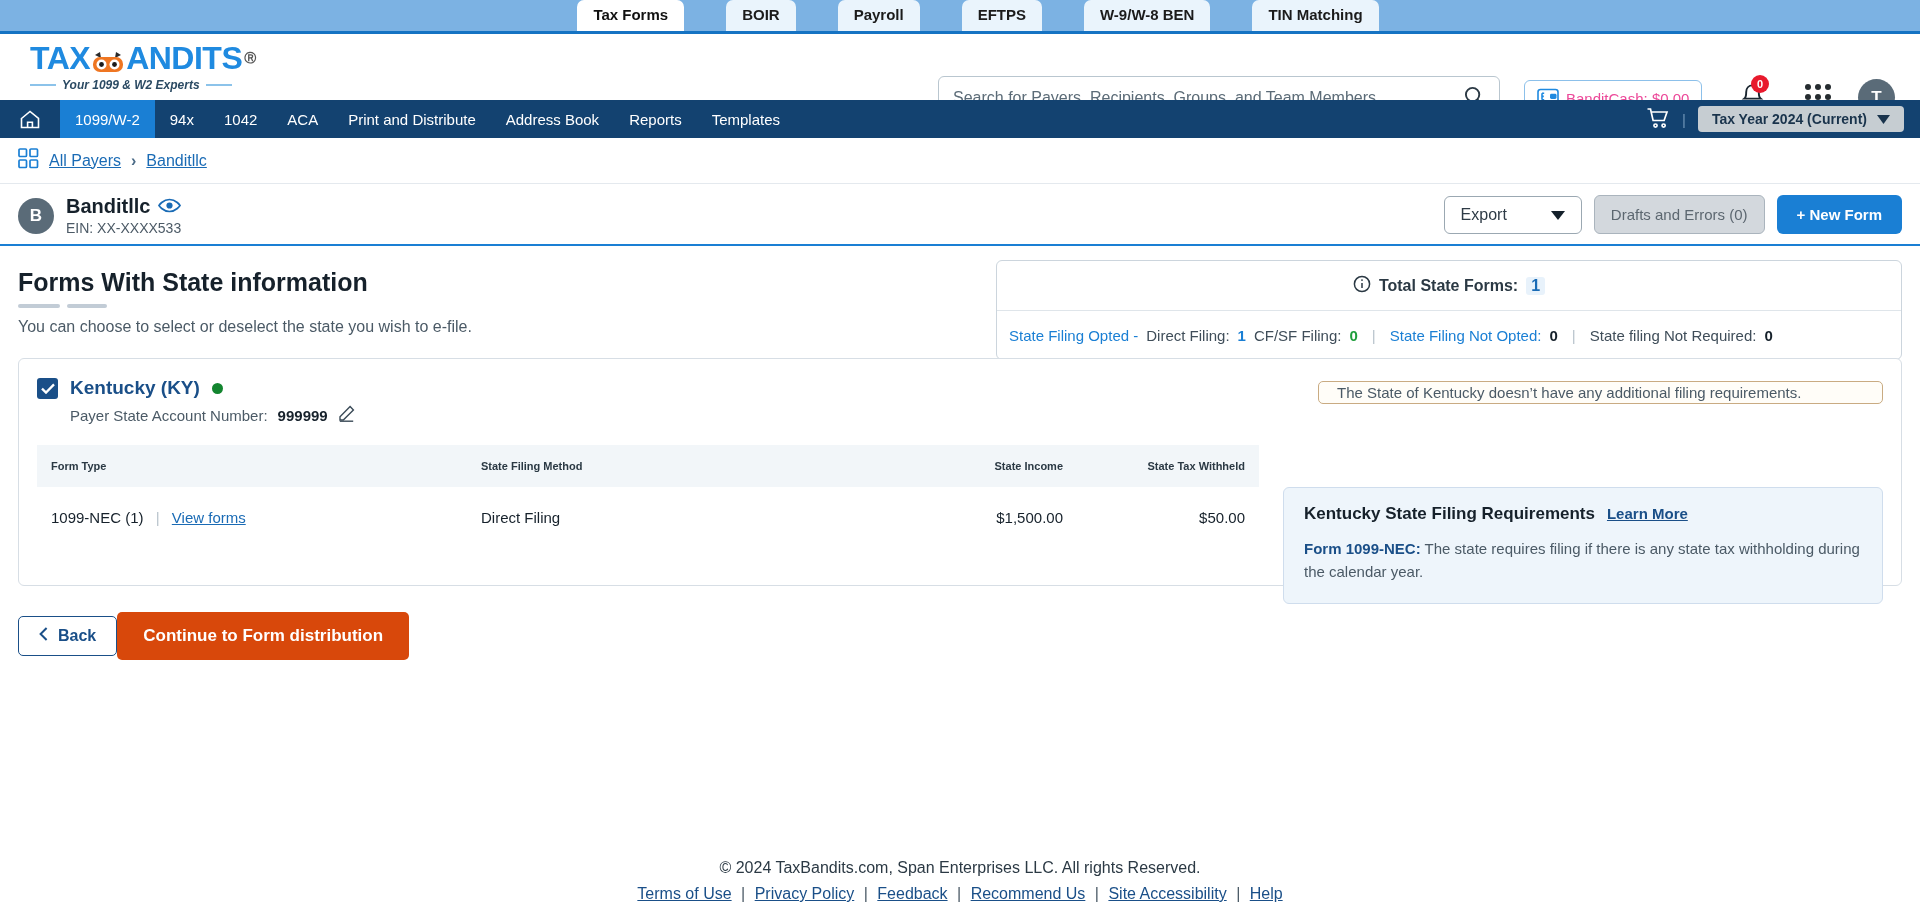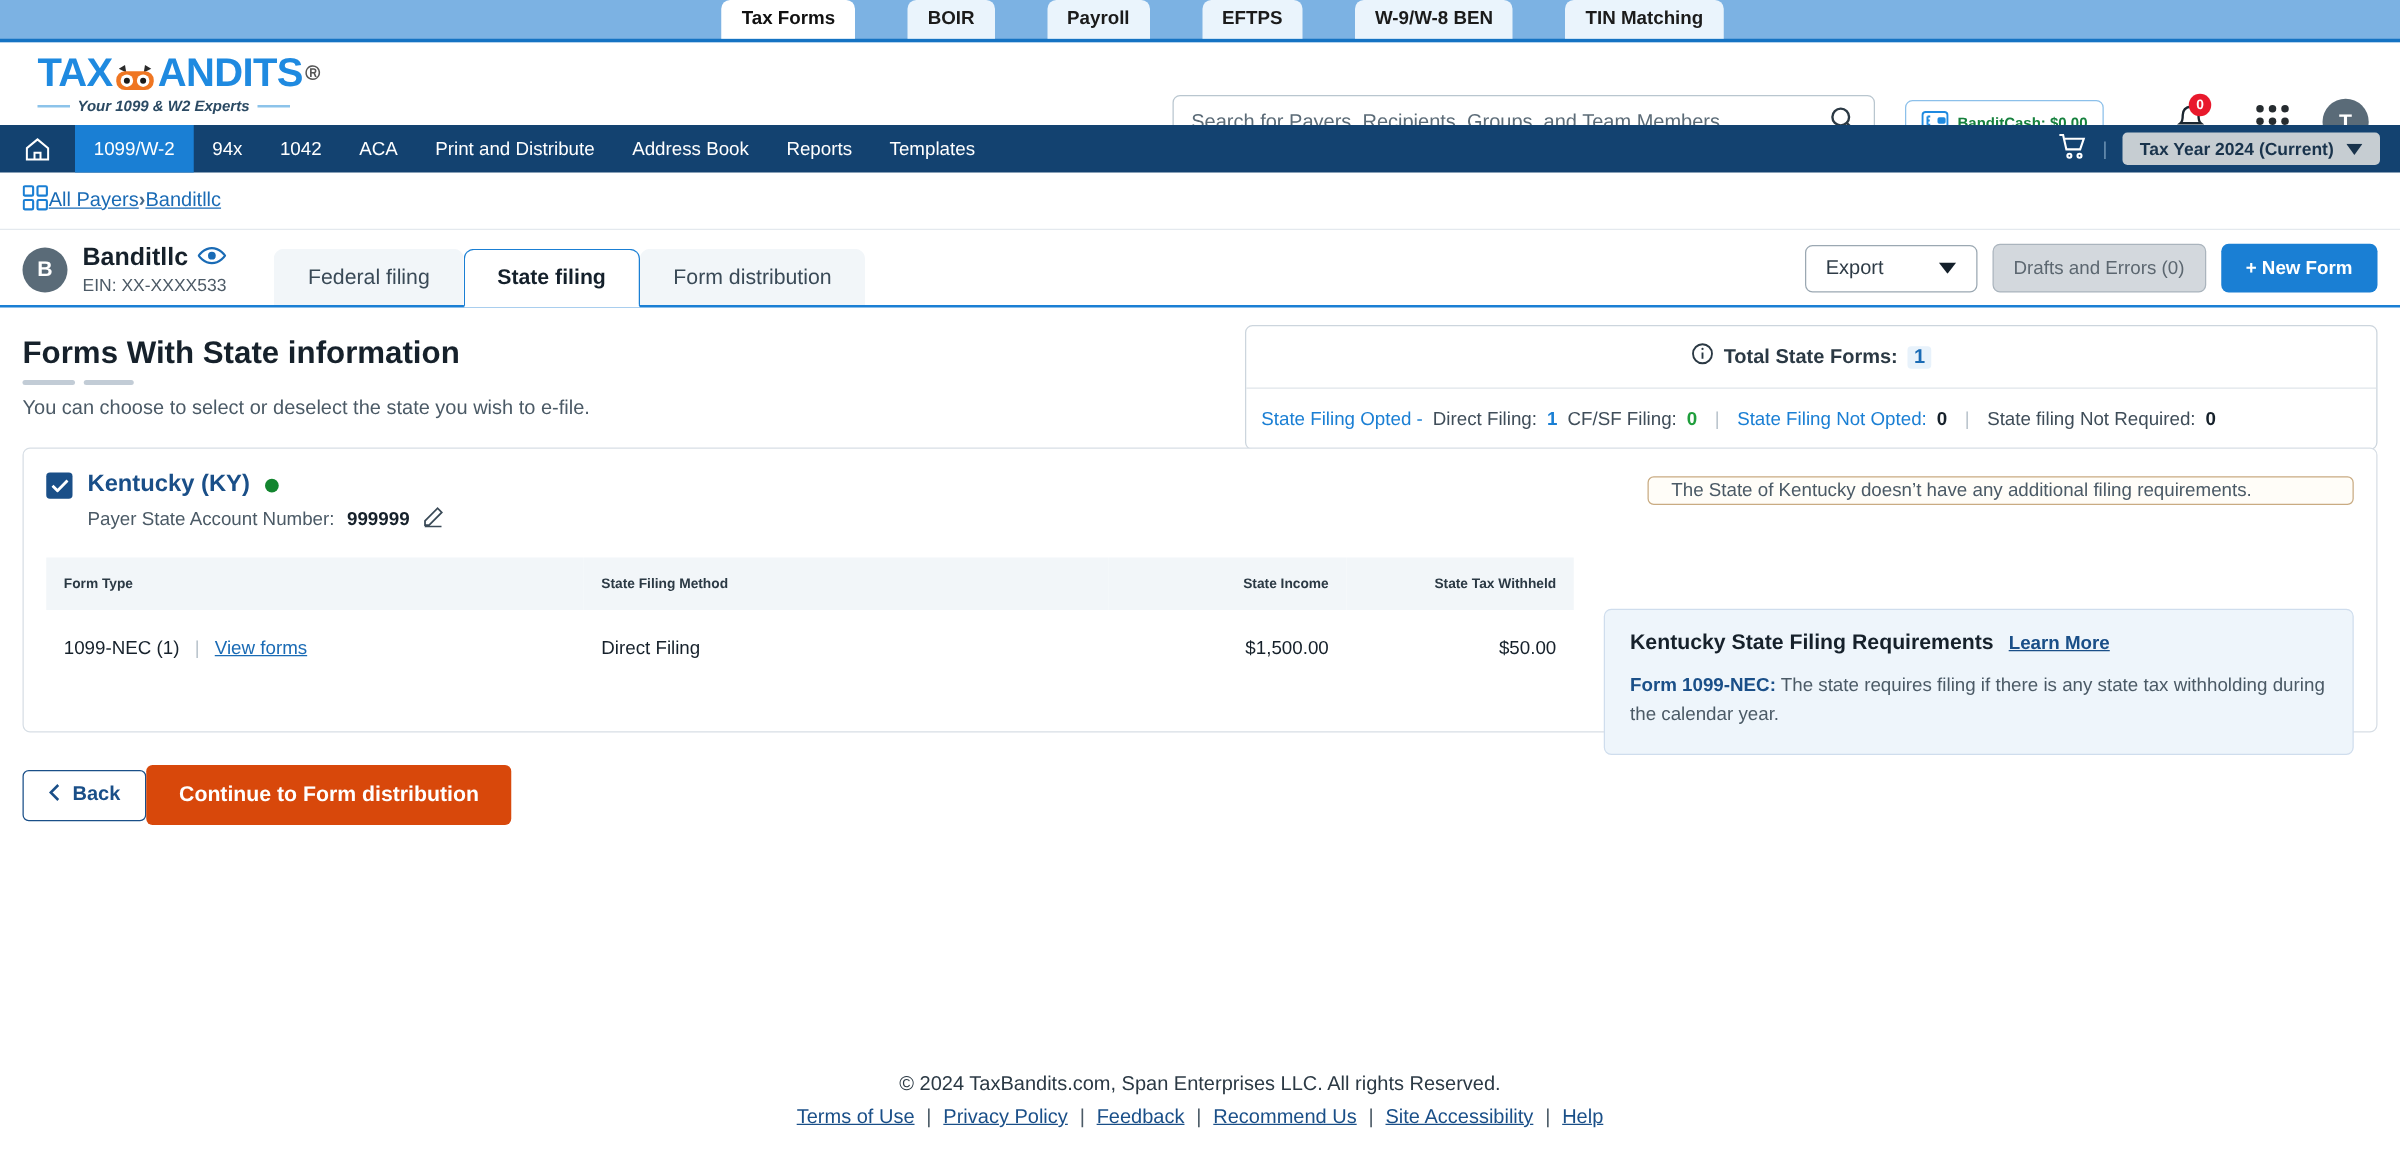--- a/index.html
+++ b/index.html
@@ -51,21 +51,21 @@
   .search-input {
     flex: 1; border: 0; outline: 0; font-size: 16px; color: #5b6b77;
     font-family: inherit; background: transparent;
   }
   .search-input::placeholder { color: #5b6b77; }
 
   .bandit-cash {
     position: absolute; left: 1524px; top: 46px;
     height: 36px; border: 1px solid #8cc0ea; border-radius: 6px;
     display: flex; align-items: center; gap: 7px; padding: 0 12px;
-    color: #15803d; font-size: 12px; font-weight: 700; cursor: pointer;
+    color: #ec4899; font-size: 15px; font-weight: 400; cursor: pointer;
   }
   .bell-wrap { position: absolute; left: 1740px; top: 48px; cursor: pointer; }
   .bell-badge {
     position: absolute; top: -7px; left: 11px;
     background: #e8192c; color: #fff; font-size: 11px; font-weight: 700;
     width: 18px; height: 18px; border-radius: 50%;
     display: flex; align-items: center; justify-content: center;
   }
   .grid-icon {
     position: absolute; left: 1805px; top: 50px;
@@ -91,21 +91,21 @@
   .nav-right { position: absolute; right: 16px; top: 0; height: 100%; display: flex; align-items: center; gap: 12px; }
   .nav-sep { color: #6d93b5; }
   .year-pill {
     background: #c6cdd2; color: #19334c; font-size: 14px; font-weight: 600;
     border-radius: 4px; padding: 5px 14px; display: flex; align-items: center; gap: 10px;
     cursor: pointer;
   }
 
   
   .crumbs {
-    height: 46px; display: flex; align-items: center; 
+    height: 46px; display: flex; align-items: center; gap: 10px;
     padding: 0 18px; font-size: 16px; border-bottom: 1px solid #e4e9ee;
   }
   .crumbs a { color: #1a6bb5; text-decoration: underline; cursor: pointer; }
   .crumb-sep { color: #4a6a86; font-weight: 700; }
 
   
   .payer-row {
     height: 62px; display: flex; align-items: flex-end; padding: 0 18px;
     border-bottom: 2px solid #1a7fd4; position: relative; background: #fff;
   }
@@ -378,25 +378,20 @@
           <svg width="23" height="15" viewBox="0 0 23 15" fill="none" stroke="#1a6bb5" stroke-width="1.7">
             <path d="M1 7.5S4.8 1.5 11.5 1.5 22 7.5 22 7.5 18.2 13.5 11.5 13.5 1 7.5 1 7.5z"></path>
             <circle cx="11.5" cy="7.5" r="3.1" fill="#1a6bb5" stroke="none"></circle>
           </svg>
         </span>
       </div>
       <div class="payer-ein">EIN: XX-XXXX533</div>
     </div>
   </div>
 
-  <div class="ftabs">
-    <div class="ftab">Federal filing</div>
-    <div class="ftab active">State filing</div>
-    <div class="ftab">Form distribution</div>
-  </div>
 
   <div class="payer-actions">
     <div class="btn-export">
       <span>Export</span>
       <span>
         <svg width="14" height="9" viewBox="0 0 14 9">
             <path d="M0 0h14L7 9z" fill="#14202b"></path>
           </svg>
       </span>
     </div>

